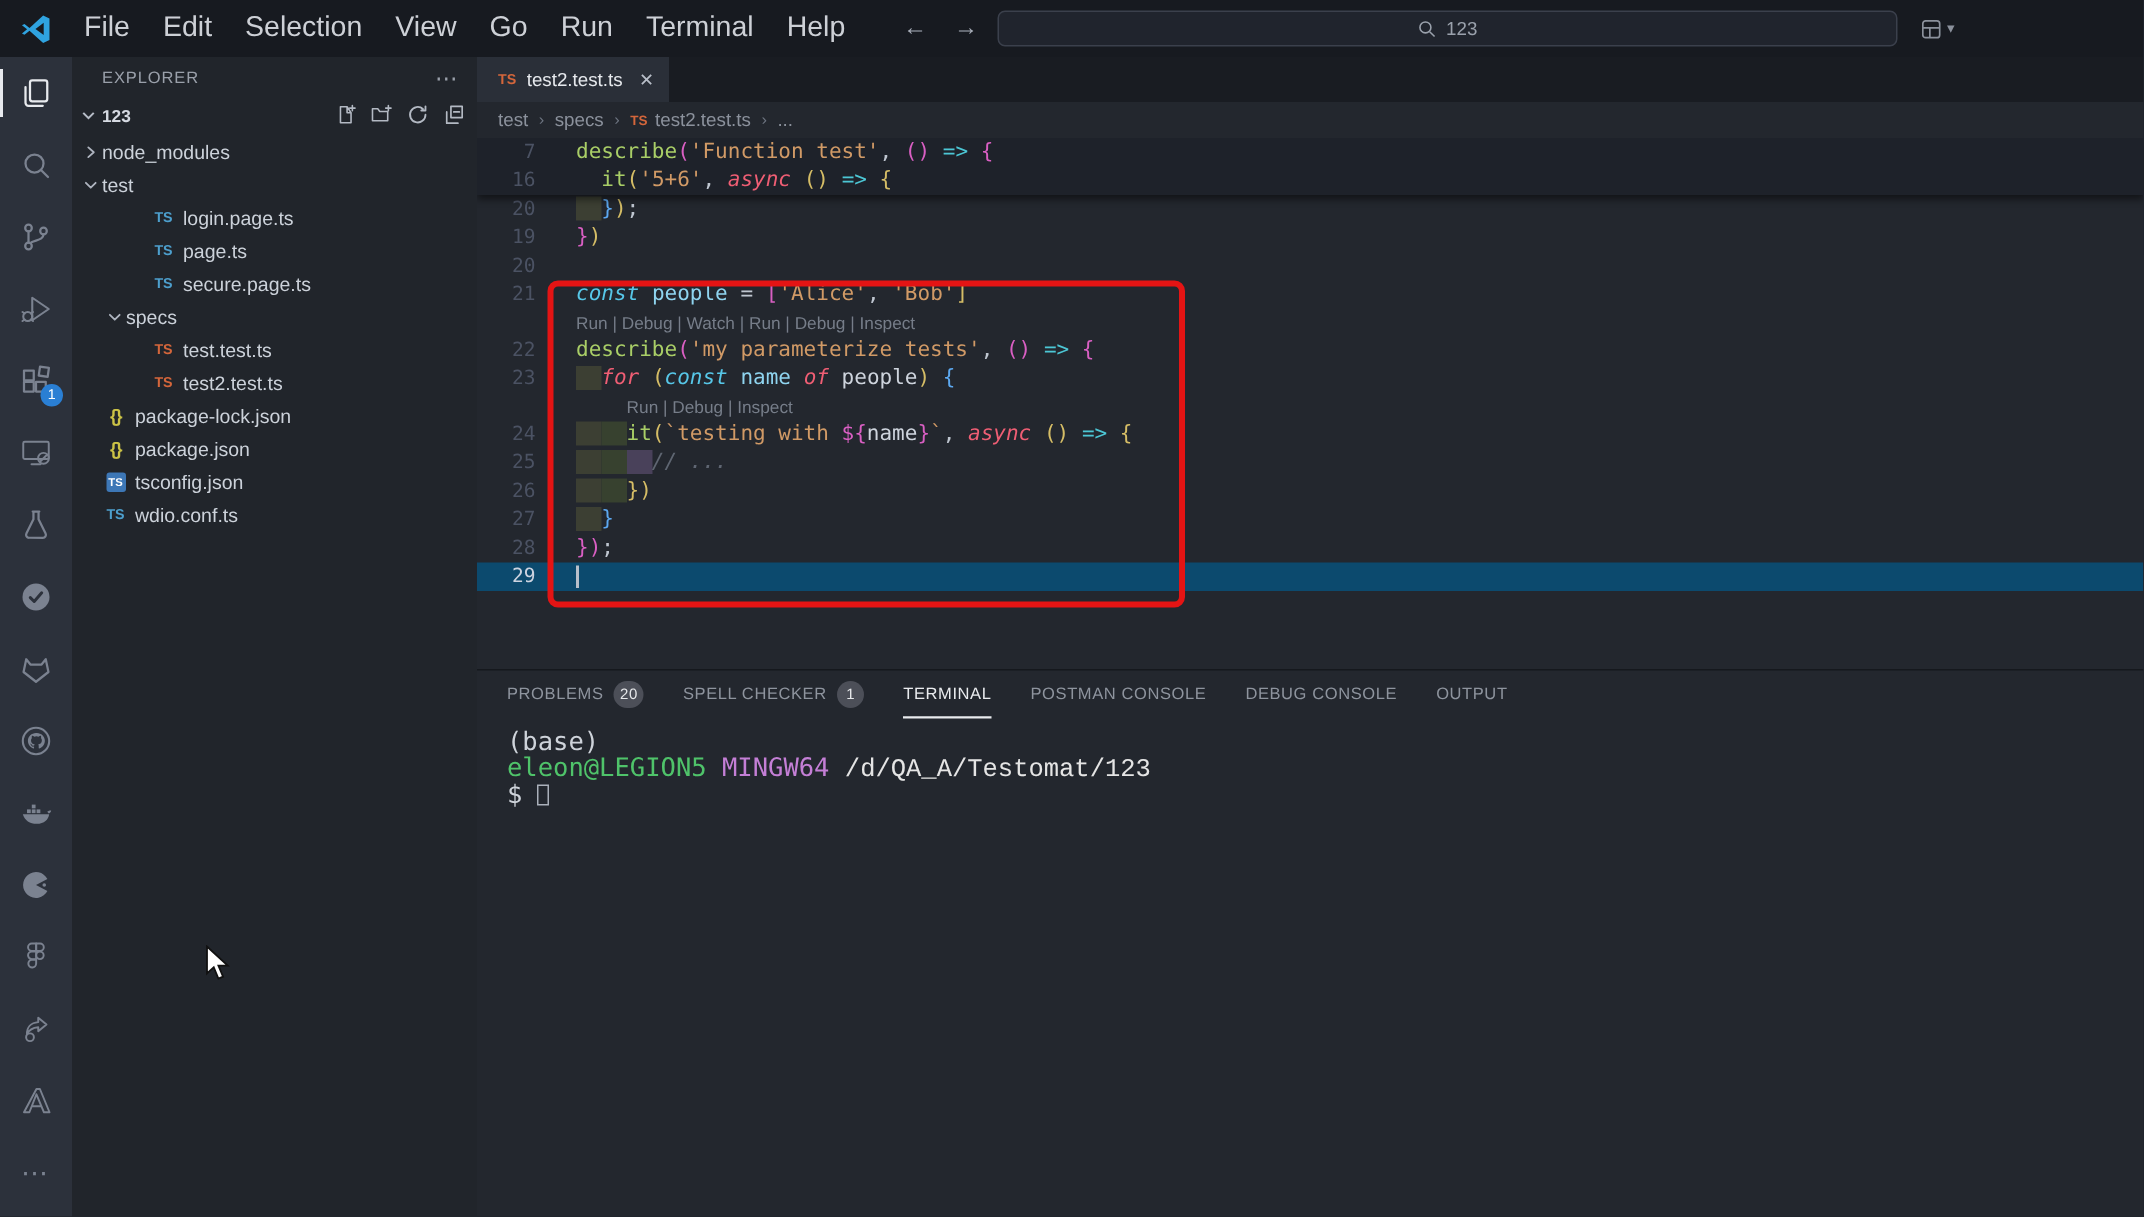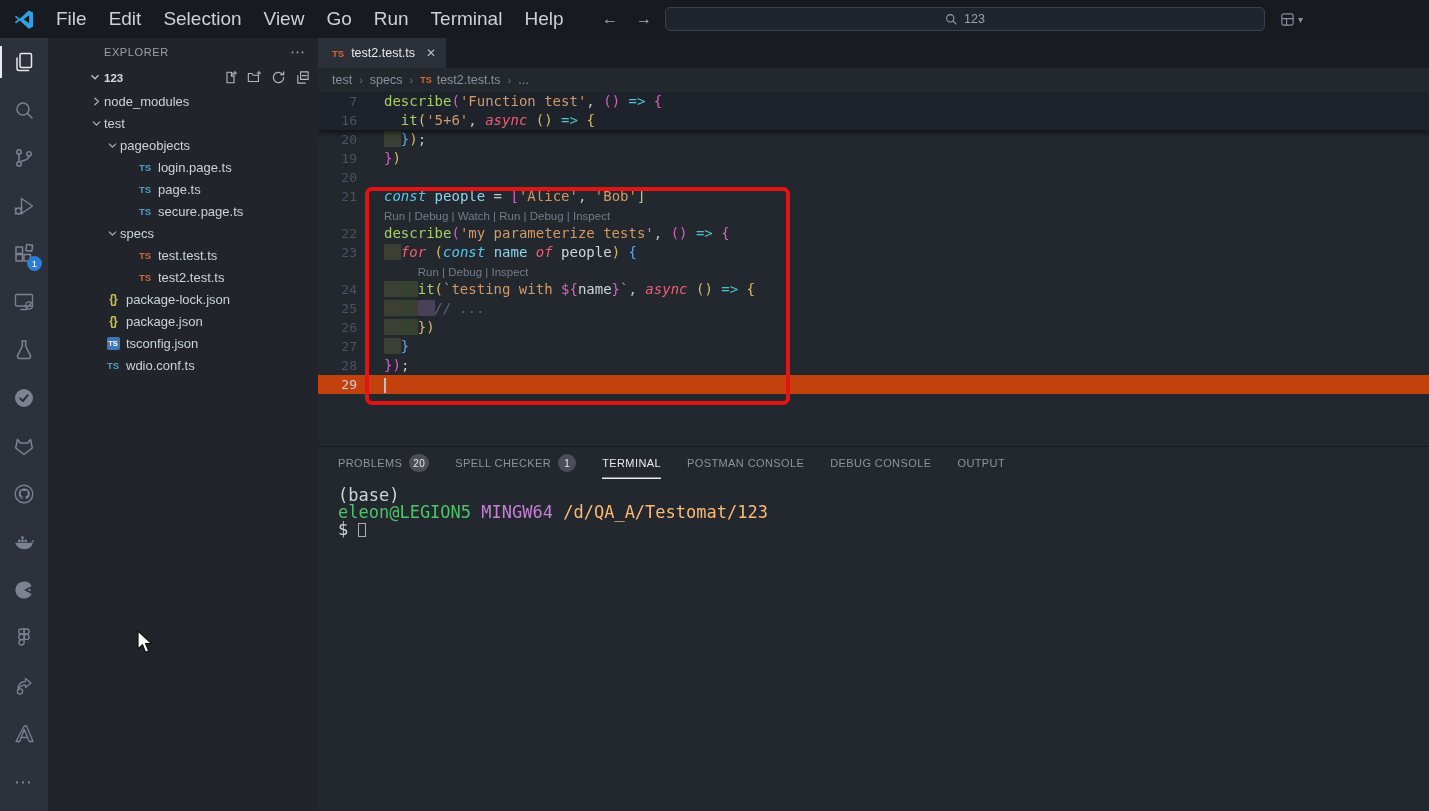--- a/index.html
+++ b/index.html
@@ -30,21 +30,21 @@
     color:#7b8290; position:relative; cursor:pointer; }
   .ab-item svg { width:24px; height:24px; }
   .ab-item.active { color:#e8eaee; }
   .ab-item.active::before { content:""; position:absolute; left:0; top:8px; bottom:8px; width:2px; background:#e8eaee; }
   .ab-badge { position:absolute; right:6px; bottom:7px; min-width:15px; height:15px; border-radius:8px;
     background:#2a7fd4; color:#fff; font-size:9.5px; display:flex; align-items:center; justify-content:center; padding:0 3px; }
   .ab-more { font-size:18px; letter-spacing:2px; color:#7b8290; }
 
   
   .sidebar { position:absolute; top:38px; left:48px; width:270px; height:773px;
-    background:#21252b; z-index:10;padding-left:36px; }
+    background:#21252b; z-index:10; }
   .sb-header { height:28px; display:flex; align-items:center; padding:0 12px 0 20px;
     font-size:11px; letter-spacing:.6px; color:#9aa0aa; }
   .sb-header .more { margin-left:auto; color:#9aa0aa; font-size:15px; letter-spacing:1px; cursor:pointer; }
   .sb-section { height:24px; display:flex; align-items:center; padding:0 8px 0 4px;
     font-size:11.5px; font-weight:bold; color:#d6dae2; cursor:pointer; }
   .sb-section .chev svg { width:14px; height:14px; color:#b7bdc8; }
   .sb-section .label { margin-left:2px; }
   .sb-tools { margin-left:auto; display:flex; gap:9px; color:#b3b9c3; }
   .sb-tools svg { width:15px; height:15px; }
   .tree { font-size:13px; color:#ccd2da; }
@@ -71,21 +71,21 @@
   .breadcrumb .sep { color:#6d7480; font-size:11px; }
   .breadcrumb .ficon { font-size:9px; font-weight:bold; }
 
   .editor-view { position:absolute; top:54px; left:0; right:0; height:354px; overflow:hidden; }
   .sticky { background:#1e222a; box-shadow:0 3px 5px rgba(0,0,0,.5); position:relative; z-index:5; }
   .code-line { display:flex; height:19px; line-height:19px;
     font-family:"DejaVu Sans Mono", monospace; font-size:14px; color:#abb2bf; }
   .code-line .gut { width:66px; padding-right:27px; text-align:right; color:#4b5263;
     flex:none; font-size:13px; }
   .code-line .txt { white-space:pre; position:relative; }
-  .code-line.current { background:#c2410c; }
+  .code-line.current { background:#0c4a6e; }
   .code-line.current .gut { color:#ccd3e0; }
   .caret { display:inline-block; width:1.5px; height:15px; background:#b8bfca; vertical-align:middle; }
   .lens-row { height:18px; line-height:18px;text-align:right; }
   .lens { font-family:"Liberation Sans",sans-serif; font-size:11.5px; color:#767d89; cursor:pointer; }
   .c-fn  { color:#a9ce67; }
   .c-str { color:#d19a66; }
   .c-kw  { color:#ef5e74; font-style:italic; }
   .c-kw2 { color:#57c7e8; font-style:italic; }
   .c-op  { color:#4cc6d4; }
   .c-b1  { color:#d5bd66; }
@@ -103,21 +103,21 @@
 
   
   .panel { position:absolute; top:408px; left:0; right:0; bottom:0; background:#23272e; border-top:1px solid #15181d; }
   .panel-tabs { height:32px; display:flex; align-items:center; gap:26px; padding-left:20px; }
   .panel-tab { display:flex; align-items:center; gap:7px; font-size:11px; letter-spacing:.4px;
     color:#8e949e; height:32px; cursor:pointer; }
   .panel-tab.active { color:#e9ebee; box-shadow:inset 0 -1.5px 0 #e9ebee; }
   .panel-badge { background:#4c4f58; color:#e6e8ea; font-size:10px; min-width:18px; height:18px; border-radius:10px;
     display:flex; align-items:center; justify-content:center; padding:0 4px; }
   .term { padding:8px 0 0 20px; font-family:"DejaVu Sans Mono", monospace; font-size:17px; line-height:17px; }
-  .t-fg { color:#ced3da; } .t-green { color:#4fc36a; } .t-purple { color:#c47fd6; } .t-yellow { color:#fdba74; }
+  .t-fg { color:#ced3da; } .t-green { color:#4fc36a; } .t-purple { color:#c47fd6; } .t-yellow { color:#e5e5e5;font-family:Liberation Mono, monospace; }
   .term-cursor { display:inline-block; width:8px; height:14px; border:1px solid #aab0ba; vertical-align:-2px; }
 
   
   .mouse { position:absolute; left:137px; top:630px; z-index:99; pointer-events:none; }
 </style>
 </head>
 <body>
 
 <div class="titlebar">
   <svg class="vscode-logo" viewBox="0 0 24 24">
@@ -301,28 +301,20 @@
         <span>node_modules</span>
       </div>
       <div class="tree-row" style="padding-left: 4px;">
         <span class="chev">
           <svg viewBox="0 0 16 16" fill="none" stroke="currentColor" stroke-width="1.5" stroke-linecap="round" stroke-linejoin="round">
             <path d="M4 6l4 4 4-4"></path>
           </svg>
         </span>
         <span>test</span>
       </div>
-      <div class="tree-row" style="padding-left: 20px;">
-        <span class="chev">
-          <svg viewBox="0 0 16 16" fill="none" stroke="currentColor" stroke-width="1.5" stroke-linecap="round" stroke-linejoin="round">
-            <path d="M4 6l4 4 4-4"></path>
-          </svg>
-        </span>
-        <span>pageobjects</span>
-      </div>
       <div class="tree-row" style="padding-left: 36px;">
         <span class="chev"></span>
         <span class="ficon ts-blue">TS</span>
         <span>login.page.ts</span>
       </div>
       <div class="tree-row" style="padding-left: 36px;">
         <span class="chev"></span>
         <span class="ficon ts-blue">TS</span>
         <span>page.ts</span>
       </div>

